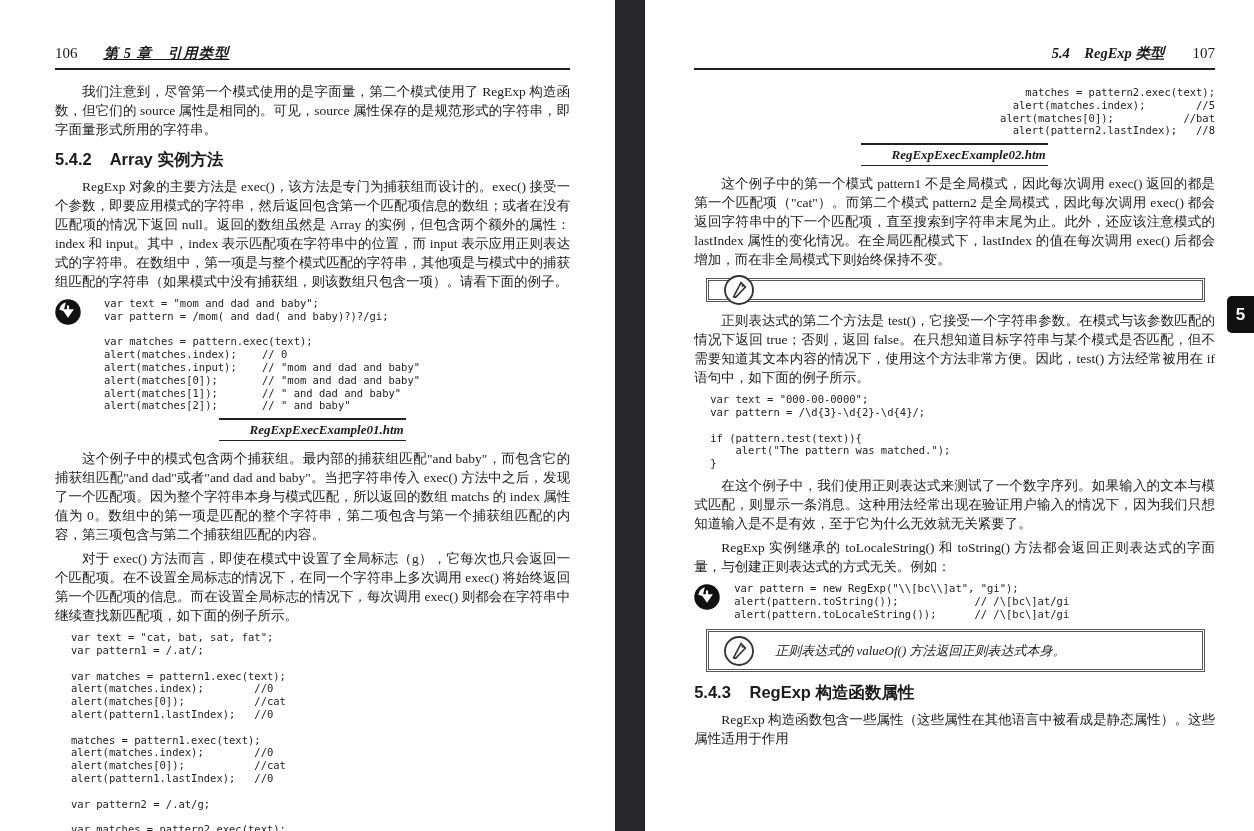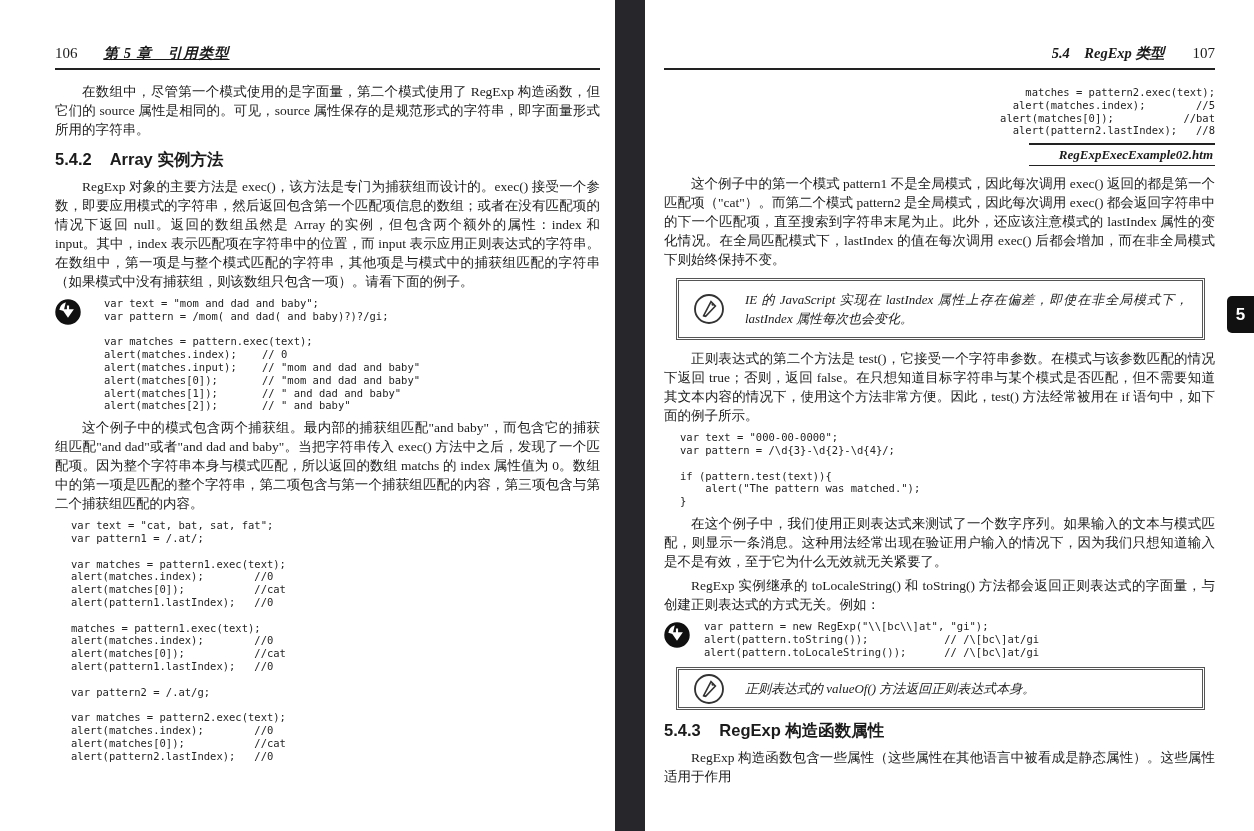--- a/index.html
+++ b/index.html
@@ -1,18 +1,18 @@
 <!DOCTYPE html>
 <html><head>
 <meta charset="utf-8">
 <style>
   html,body{margin:0;padding:0;background:#fff;}
   body{width:1254px;height:831px;overflow:hidden;position:relative;
        font-family:"Liberation Serif","DejaVu Serif",serif;color:#1b1b1b;}
-  .spread{position:absolute;inset:0;display:flex;}
+  .spread{position:absolute;inset:0;display:flex;gap:30px;}
   .page{background:#fff;box-sizing:border-box;}
   .page-left{width:615px;height:831px;padding:44px 15px 0 55px;}
   .gutter{width:30px;height:831px;background:#27272b;flex:none;}
   .page-right{width:609px;height:769px;padding:44px 39px 0 19px;}
 
   .hdr{display:flex;align-items:baseline;font-size:14.5px;
        border-bottom:2px solid #222;padding-bottom:5px;}
   .hdr .pgno{font-family:"Liberation Serif",serif;font-size:15px;}
   .hdr-left .pgno{margin-right:26px;}
   .hdr-left .chap{font-weight:bold;font-style:italic;letter-spacing:1px;text-decoration:underline;}
@@ -26,21 +26,21 @@
   h3.sec .num{margin-right:14px;}
 
   pre.code{margin:6px 0 6px 16px;font-family:"DejaVu Sans Mono","Liberation Mono",monospace;
            font-size:10.5px;line-height:12.8px;white-space:pre;color:#222;}
 
   .codewrap{position:relative;}
   .disc{position:absolute;width:26px;height:26px;}
   .disc-l{left:-49px;top:2px;}
   .disc-r{left:-40px;top:2px;}
 
-  .flabel-row{text-align:right;margin:4px 0 8px 0;}
+  .flabel-row{text-align:center;margin:4px 0 8px 0;}
   .flabel{display:inline-block;font-family:"Liberation Serif",serif;
           font-weight:bold;font-style:italic;font-size:13px;
           border-top:2px solid #222;border-bottom:1.5px solid #222;
           padding:2px 2px 2px 30px;}
 
   .note{position:relative;border:3px double #555;margin:9px 10px 9px 12px;
         padding:9px 14px 9px 66px;font-size:13px;line-height:19px;
         font-style:italic;text-align:justify;}
   .note .pen{position:absolute;left:14px;top:50%;transform:translateY(-50%);
              width:32px;height:32px;}
@@ -56,21 +56,21 @@
 <body>
 
 <div class="spread">
 
   <div class="page page-left">
     <div class="hdr hdr-left">
       <span class="pgno">106</span>
       <span class="chap">第 5 章　引用类型</span>
     </div>
 
-    <p class="para" style="margin-top:12px;">在数组中，尽管第一个模式使用的是字面量，第二个模式使用了 RegExp 构造函数，但它们的 source 属性是相同的。可见，source 属性保存的是规范形式的字符串，即字面量形式所用的字符串。</p>
+    <p class="para" style="margin-top:12px;">我们注意到，尽管第一个模式使用的是字面量，第二个模式使用了 RegExp 构造函数，但它们的 source 属性是相同的。可见，source 属性保存的是规范形式的字符串，即字面量形式所用的字符串。</p>
 
     <h3 class="sec">
       <span class="num">5.4.2</span>
       <span class="ttl">Array 实例方法</span>
     </h3>
 
     <p class="para">RegExp 对象的主要方法是 exec()，该方法是专门为捕获组而设计的。exec() 接受一个参数，即要应用模式的字符串，然后返回包含第一个匹配项信息的数组；或者在没有匹配项的情况下返回 null。返回的数组虽然是 Array 的实例，但包含两个额外的属性：index 和 input。其中，index 表示匹配项在字符串中的位置，而 input 表示应用正则表达式的字符串。在数组中，第一项是与整个模式匹配的字符串，其他项是与模式中的捕获组匹配的字符串（如果模式中没有捕获组，则该数组只包含一项）。请看下面的例子。</p>
 
     <div class="codewrap" style="margin-left:49px;">
       <svg class="disc disc-l" viewBox="0 0 24 24">
@@ -83,22 +83,26 @@
 var pattern = /mom( and dad( and baby)?)?/gi;
 
 var matches = pattern.exec(text);
 alert(matches.index);    // 0
 alert(matches.input);    // "mom and dad and baby"
 alert(matches[0]);       // "mom and dad and baby"
 alert(matches[1]);       // " and dad and baby"
 alert(matches[2]);       // " and baby"</pre>
     </div>
 
+    <div class="flabel-row">
+      <span class="flabel">RegExpExecExample01.htm</span>
+    </div>
 
     <p class="para">这个例子中的模式包含两个捕获组。最内部的捕获组匹配"and baby"，而包含它的捕获组匹配"and dad"或者"and dad and baby"。当把字符串传入 exec() 方法中之后，发现了一个匹配项。因为整个字符串本身与模式匹配，所以返回的数组 matchs 的 index 属性值为 0。数组中的第一项是匹配的整个字符串，第二项包含与第一个捕获组匹配的内容，第三项包含与第二个捕获组匹配的内容。</p>
+    <p class="para">对于 exec() 方法而言，即使在模式中设置了全局标志（g），它每次也只会返回一个匹配项。在不设置全局标志的情况下，在同一个字符串上多次调用 exec() 将始终返回第一个匹配项的信息。而在设置全局标志的情况下，每次调用 exec() 则都会在字符串中继续查找新匹配项，如下面的例子所示。</p>
 
     <pre class="code">var text = "cat, bat, sat, fat";
 var pattern1 = /.at/;
 
 var matches = pattern1.exec(text);
 alert(matches.index);        //0
 alert(matches[0]);           //cat
 alert(pattern1.lastIndex);   //0
 
 matches = pattern1.exec(text);
@@ -133,21 +137,20 @@
 
     <p class="para">这个例子中的第一个模式 pattern1 不是全局模式，因此每次调用 exec() 返回的都是第一个匹配项（"cat"）。而第二个模式 pattern2 是全局模式，因此每次调用 exec() 都会返回字符串中的下一个匹配项，直至搜索到字符串末尾为止。此外，还应该注意模式的 lastIndex 属性的变化情况。在全局匹配模式下，lastIndex 的值在每次调用 exec() 后都会增加，而在非全局模式下则始终保持不变。</p>
 
     <div class="note">
       <svg class="pen" viewBox="0 0 24 24">
         <circle cx="12" cy="12" r="10.5" fill="#fff" stroke="#333" stroke-width="1.4"></circle>
         <path d="M8 17 L13.5 6.5 L16.8 9.8 L9.5 17.5 Z" fill="none" stroke="#333" stroke-width="1.2"></path>
         <path d="M8 17 l1.5 0.5" stroke="#333" stroke-width="1.2"></path>
         <circle cx="14.8" cy="8.6" r="0.9" fill="#333"></circle>
       </svg>
-      <span class="ntext">IE 的 JavaScript 实现在 lastIndex 属性上存在偏差，即使在非全局模式下，lastIndex 属性每次也会变化。</span>
     </div>
 
     <p class="para">正则表达式的第二个方法是 test()，它接受一个字符串参数。在模式与该参数匹配的情况下返回 true；否则，返回 false。在只想知道目标字符串与某个模式是否匹配，但不需要知道其文本内容的情况下，使用这个方法非常方便。因此，test() 方法经常被用在 if 语句中，如下面的例子所示。</p>
 
     <pre class="code">var text = "000-00-0000";
 var pattern = /\d{3}-\d{2}-\d{4}/;
 
 if (pattern.test(text)){
     alert("The pattern was matched.");
 }</pre>

